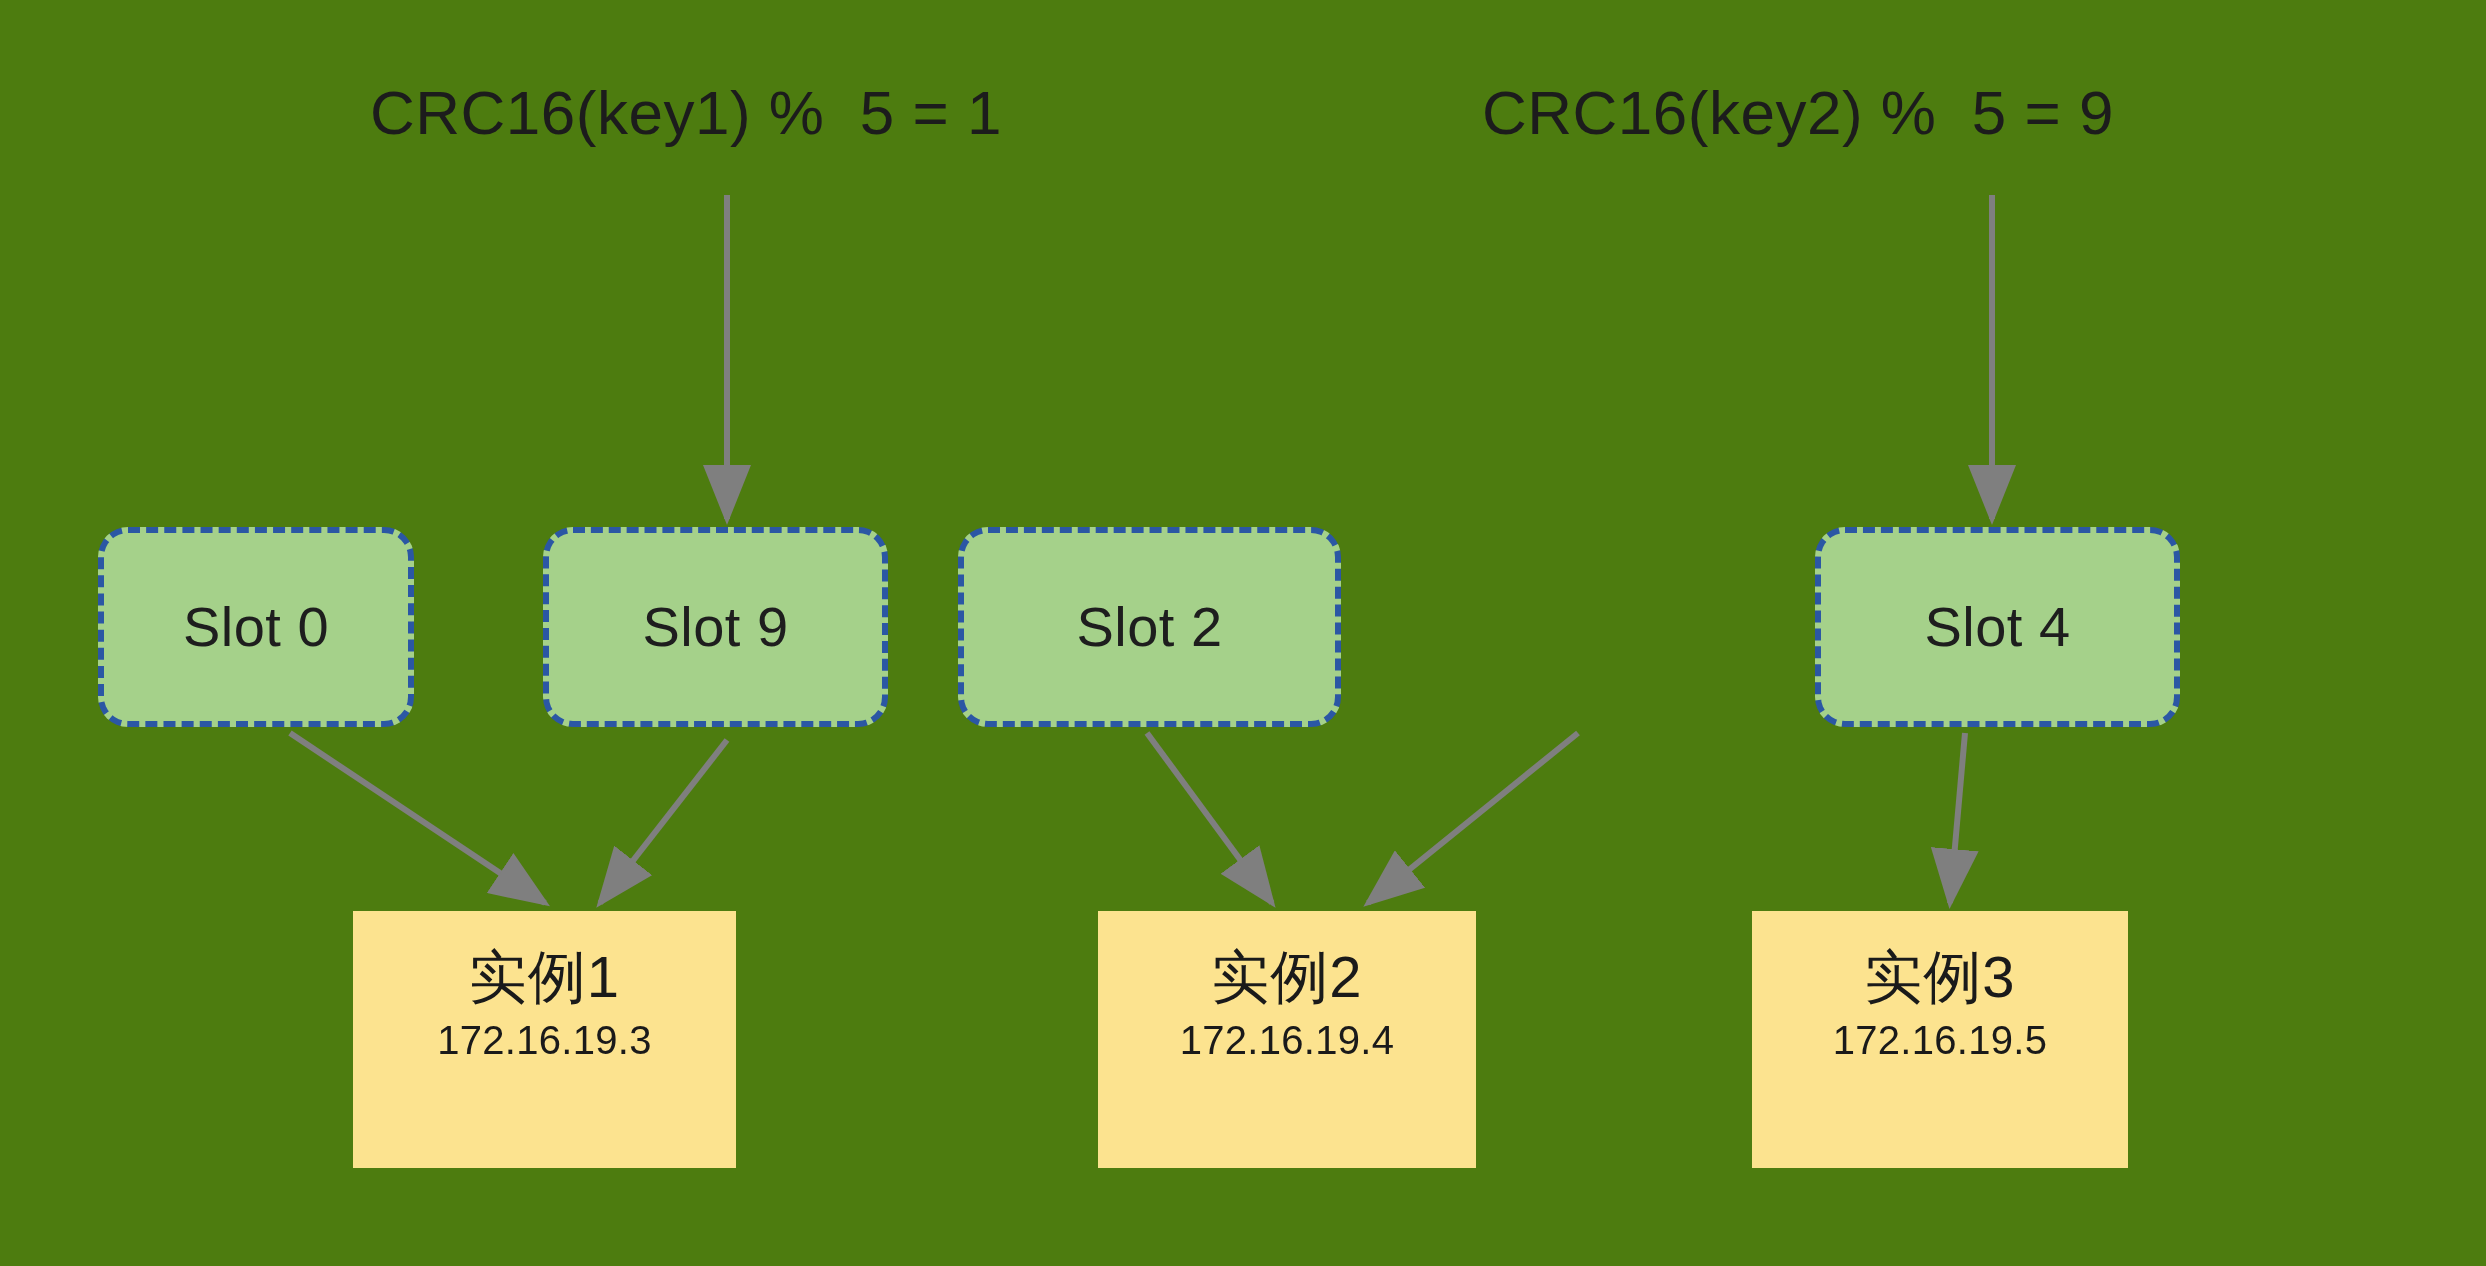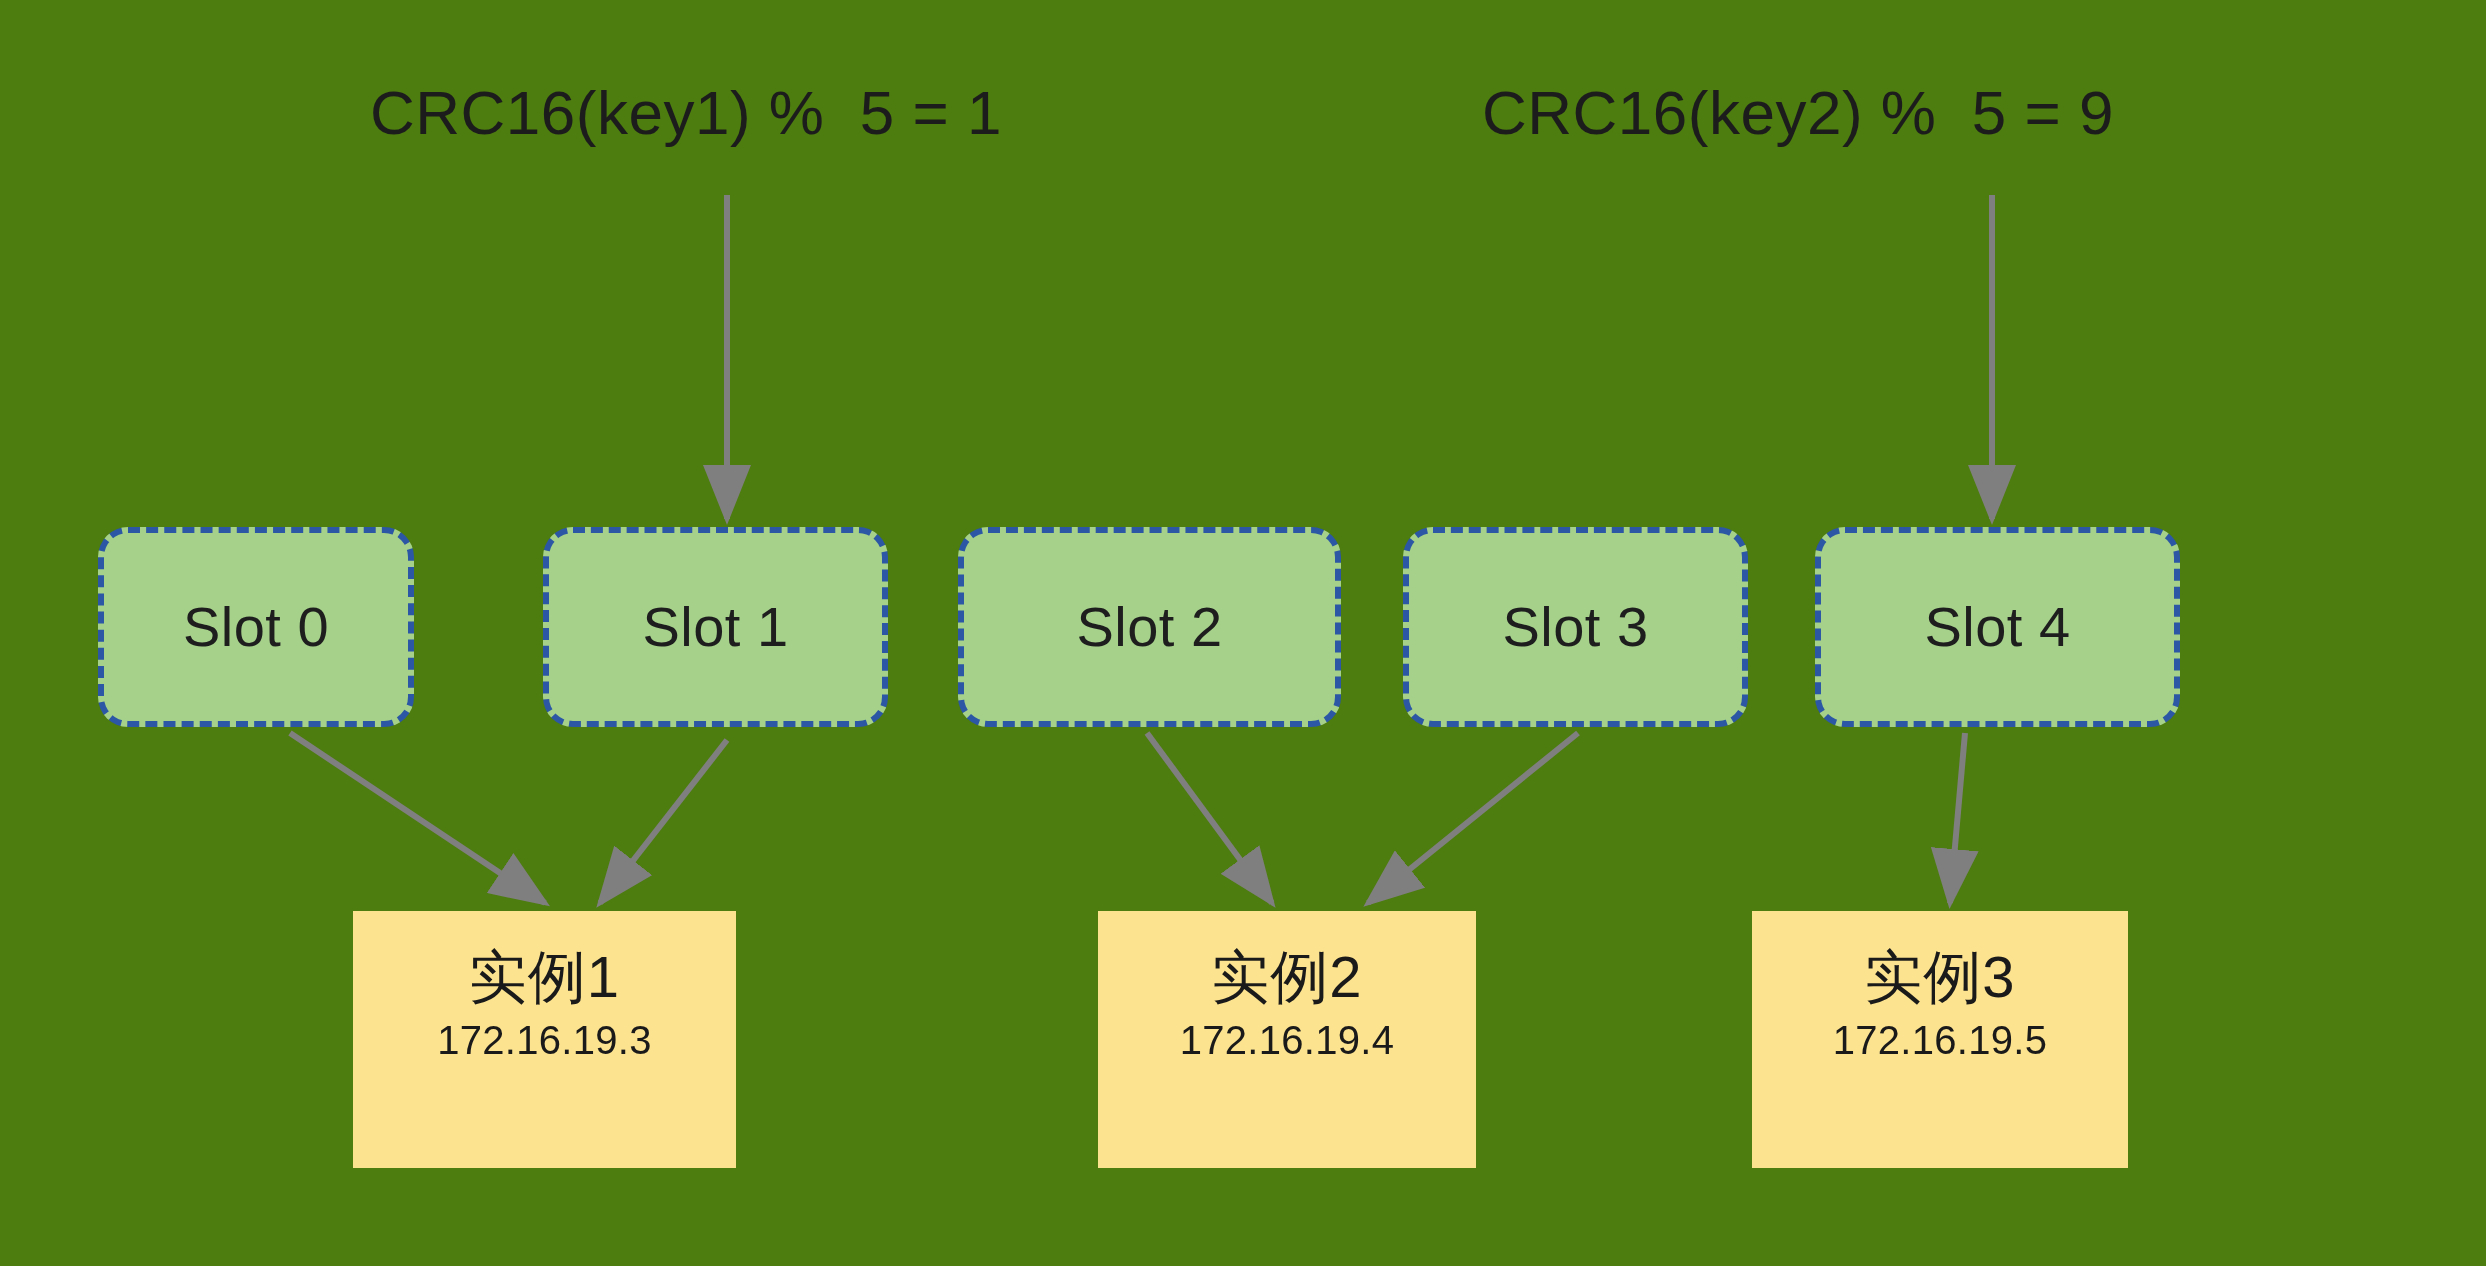--- a/index.html
+++ b/index.html
@@ -126,27 +126,24 @@
   </svg>
 
   <div class="formula" id="formula-key1">CRC16(key1) %  5 = 1</div>
 
   <div class="formula" id="formula-key2">CRC16(key2) %  5 = 9</div>
 
   <div class="slot" id="slot-0">
     <span class="slot-label">Slot 0</span>
   </div>
   <div class="slot" id="slot-1">
-    <span class="slot-label">Slot 1</span>
+    <span class="slot-label">Slot 9</span>
   </div>
   <div class="slot" id="slot-2">
     <span class="slot-label">Slot 2</span>
-  </div>
-  <div class="slot" id="slot-3">
-    <span class="slot-label">Slot 3</span>
   </div>
   <div class="slot" id="slot-4">
     <span class="slot-label">Slot 4</span>
   </div>
 
   <div class="instance" id="instance-1">
     <span class="instance-title">实例1</span>
     <span class="instance-ip">172.16.19.3</span>
   </div>
 

